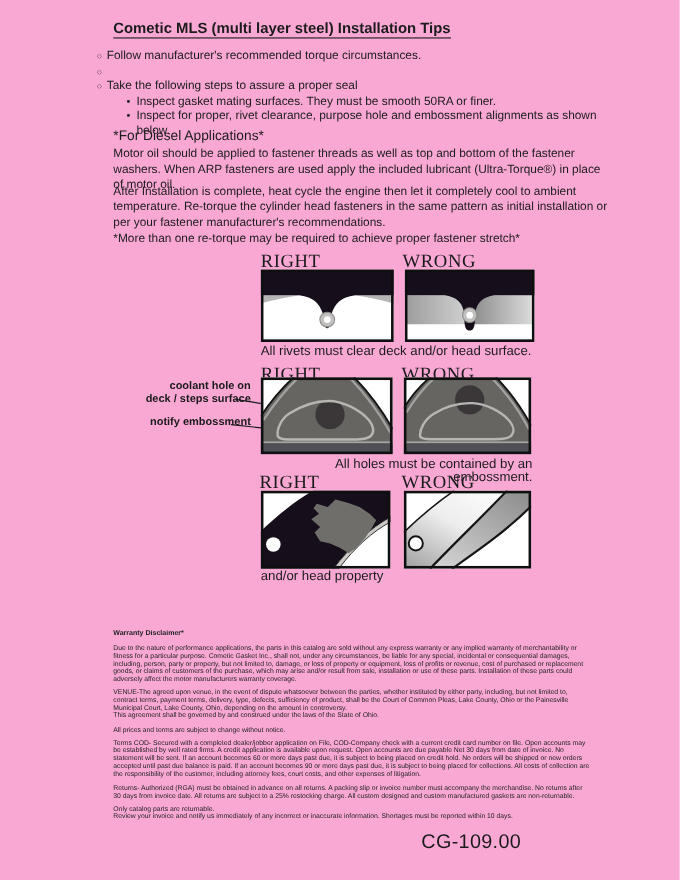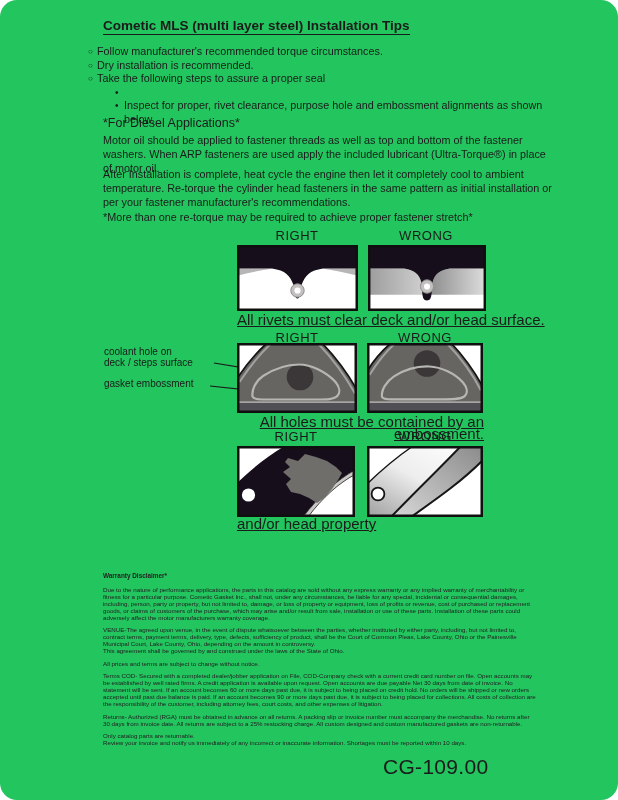--- a/index.html
+++ b/index.html
@@ -1,67 +1,67 @@
 <!DOCTYPE html>
 <html><head>
 <meta charset="utf-8">
 <style>
   html,body{margin:0;padding:0;background:#ffffff;}
   .page{
-    position:relative;width:618px;height:800px;background:#22c55e;overflow:hidden;
-    font-family:"Liberation Sans","DejaVu Sans",sans-serif;color:#1b1b1b;border-radius:17px;
+    position:relative;width:618px;height:800px;background:#f9a8d4;overflow:hidden;
+    font-family:"Liberation Sans","DejaVu Sans",sans-serif;color:#1b1b1b;
   }
   .abs{position:absolute;}
   .title{
     left:103px;top:18px;font-size:13.5px;font-weight:bold;
     border-bottom:1.6px solid #1b1b1b;padding-bottom:1px;
   }
   .bullets{left:88px;top:45px;width:470px;font-size:10.8px;line-height:13.6px;}
   .b-row{display:flex;}
   .b-marker{width:9px;flex:0 0 9px;font-size:8px;line-height:13.6px;color:#1b1b1b;}
   .sub{padding-left:27px;}
   .sub .b-marker{font-size:10px;}
   .diesel-h{left:103px;top:116px;font-size:12.5px;font-weight:normal;}
   .para{left:103px;width:452px;font-size:10.8px;line-height:13.8px;}
   .p1{top:134px;}
   .p2{top:168px;}
   .p3{top:211px;}
-  .rw-label{font-size:13px;letter-spacing:.5px;text-align:center;width:120px;}
-  .caption{font-size:15px;line-height:11.8px;text-decoration:underline;}
+  .rw-label{font-size:17px;letter-spacing:.5px;text-align:left;width:120px;font-family:Liberation Serif, serif;}
+  .caption{font-size:12px;line-height:11.8px;}
   .cap-center{text-align:right;}
   .panel{display:block;}
-  .lbl{font-size:10px;line-height:10.8px;text-align:left;width:112px;left:104px;}
+  .lbl{font-size:10px;line-height:10.8px;text-align:right;width:112px;left:116px;font-weight:bold;}
   .fineprint{left:103px;top:572px;width:434px;font-size:6.2px;line-height:7px;color:#222;}
   .fineprint .fp-h{font-weight:bold;font-size:6.4px;margin-bottom:6.5px;}
   .fineprint p{margin:0 0 5.5px 0;}
   .fineprint .nl{display:block;}
-  .pagenum{left:383px;top:755px;font-size:21px;letter-spacing:.3px;}
+  .pagenum{left:383px;top:755px;font-size:18px;letter-spacing:.3px;}
 </style>
 </head>
 <body>
 
 <div class="page">
 
   <div class="abs title">Cometic MLS (multi layer steel) Installation Tips</div>
 
   <div class="abs bullets">
     <div class="b-row">
       <span class="b-marker">○</span>
       <span>Follow manufacturer's recommended torque circumstances.</span>
     </div>
     <div class="b-row">
       <span class="b-marker">○</span>
-      <span>Dry installation is recommended.</span>
     </div>
     <div class="b-row">
       <span class="b-marker">○</span>
       <span>Take the following steps to assure a proper seal</span>
     </div>
     <div class="b-row sub">
       <span class="b-marker">•</span>
+      <span>Inspect gasket mating surfaces.  They must be smooth 50RA or finer.</span>
     </div>
     <div class="b-row sub">
       <span class="b-marker">•</span>
       <span>Inspect for proper, rivet clearance, purpose hole and embossment alignments as shown below.</span>
     </div>
   </div>
 
   <div class="abs diesel-h">*For Diesel Applications*</div>
   <div class="abs para p1">Motor oil should be applied to fastener threads as well as top and bottom of the fastener washers. When ARP fasteners are used apply the included lubricant (Ultra-Torque®) in place of motor oil.</div>
   <div class="abs para p2">After Installation is complete, heat cycle the engine then let it completely cool to ambient temperature. Re-torque the cylinder head fasteners in the same pattern as initial installation or per your fastener manufacturer's recommendations.</div>
@@ -102,21 +102,21 @@
 
   <div class="abs caption" style="left:237px;top:314px;">All rivets must clear deck and/or head surface.</div>
 
   <div class="abs rw-label" style="left:237px;top:330px;">RIGHT</div>
   <div class="abs rw-label" style="left:365px;top:330px;">WRONG</div>
 
   <div class="abs lbl" style="top:347px;">
     <div>coolant hole on</div>
     <div>deck / steps surface</div>
   </div>
-  <div class="abs lbl" style="top:379px;">gasket embossment</div>
+  <div class="abs lbl" style="top:379px;">notify embossment</div>
 
   <svg class="abs" style="left:208px;top:356px;" width="100" height="40" viewBox="0 0 100 40">
     <line x1="6" y1="7" x2="92" y2="21" stroke="#1a1a1a" stroke-width="1.1"></line>
     <line x1="2" y1="30" x2="49" y2="35" stroke="#1a1a1a" stroke-width="1.1"></line>
   </svg>
 
   <svg class="abs panel" style="left:237px;top:343px;" width="120" height="70" viewBox="0 0 120 70">
     <rect width="120" height="70" fill="#676562"></rect>
     <path d="M0,0 H30 C19,10 8,23.5 0,35.5 Z" fill="#ffffff"></path>
     <path d="M120,0 H85 C97.5,13 111,31 120,47 Z" fill="#ffffff"></path>

